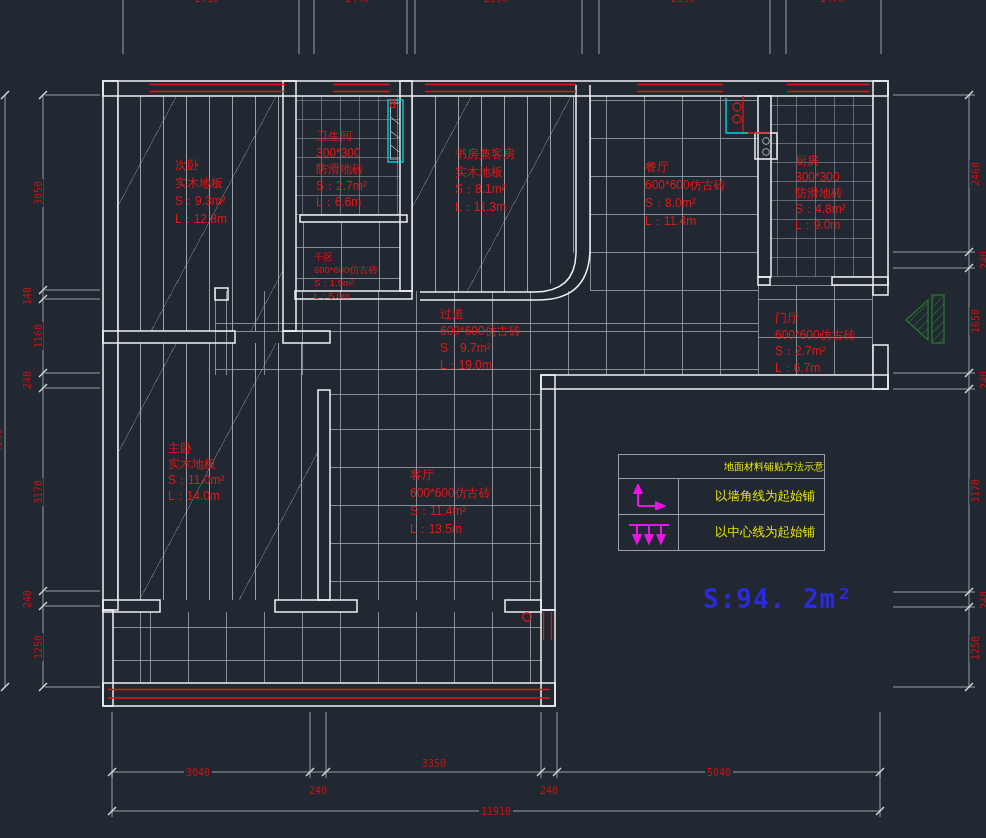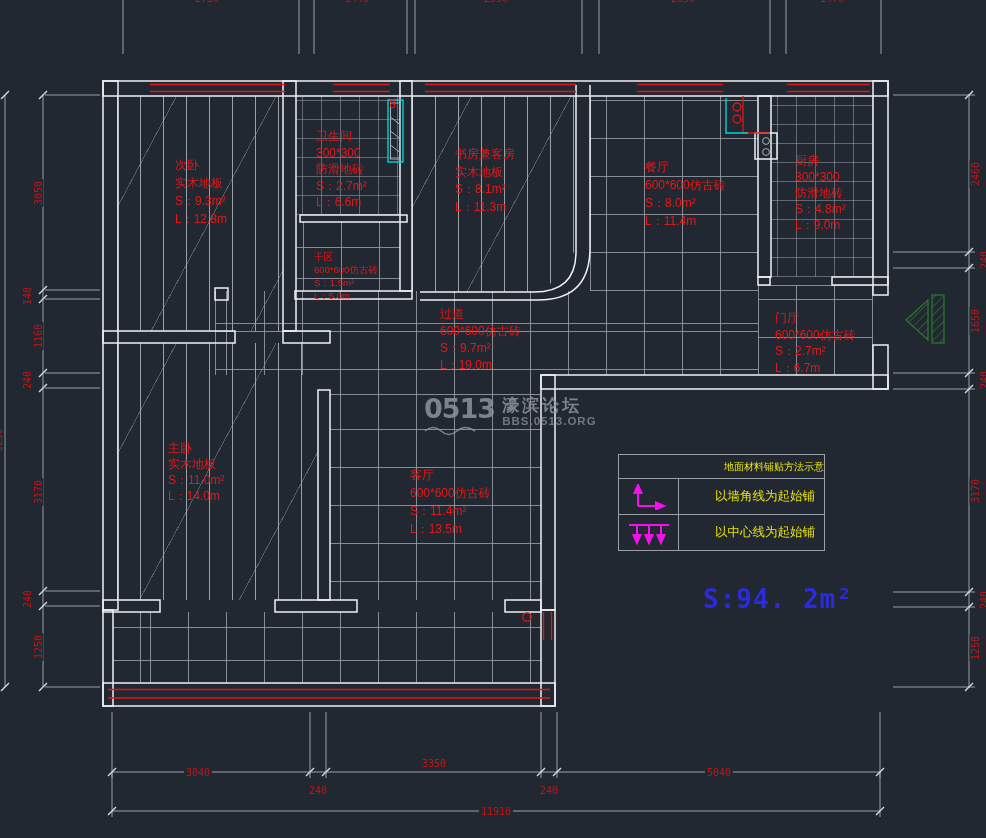--- a/index.html
+++ b/index.html
@@ -260,26 +260,14 @@
               <polygon points="34,22 30.5,14 37.5,14"></polygon>
           </g>
         </svg>
       </div>
       <div class="ltxt">以中心线为起始铺</div>
     </div>
   </div>
 
   <div class="total">S:94. 2m²</div>
 
-  <div class="wm">
-    <div>
-      <div class="logo">0513</div>
-      <svg width="52" height="10" viewBox="0 0 52 10">
-        <path d="M1,5 q8,-7 16,0 q8,7 16,0 q8,-7 18,0" fill="none" stroke="#8d939c" stroke-width="1.6"></path>
-      </svg>
-    </div>
-    <div class="col">
-      <div class="cn">濠滨论坛</div>
-      <div class="url">BBS.0513.ORG</div>
-    </div>
-  </div>
 
 </div>
 
 </body></html>

